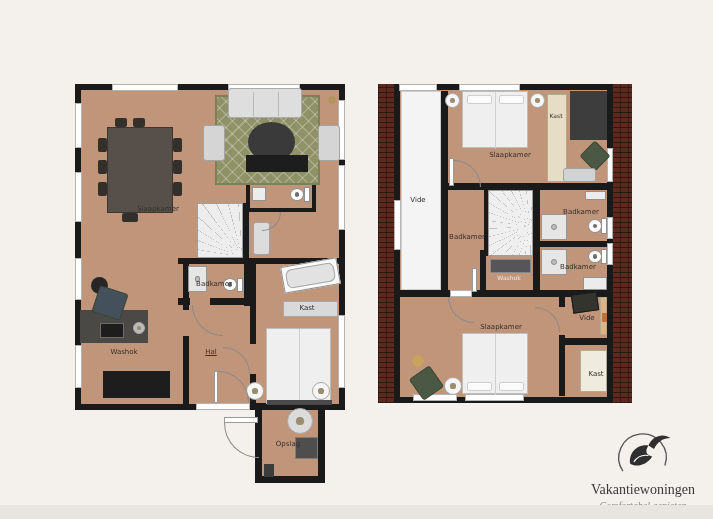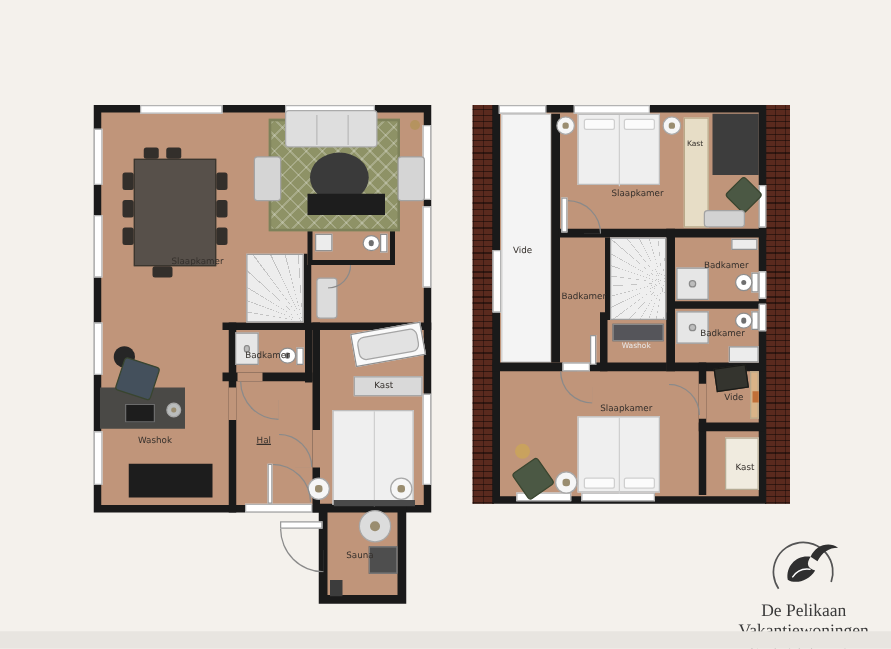--- a/index.html
+++ b/index.html
@@ -160,21 +160,21 @@
     <div class="arc tr" style="left:143px;top:287px;width:30px;height:30px;"></div>
     <div class="arc br" style="left:187px;top:128px;width:18px;height:18px;"></div>
     <div class="leaf" style="left:149px;top:333px;width:34px;height:6px;"></div>
     <div class="arc bl" style="left:149px;top:339px;width:34px;height:34px;"></div>
 
     <div class="lbl" style="left:83px;top:125px;">Slaapkamer</div>
     <div class="lbl" style="left:139px;top:200px;">Badkamer</div>
     <div class="lbl" style="left:232px;top:224px;">Kast</div>
     <div class="lbl" style="left:136px;top:268px;text-decoration:underline;">Hal</div>
     <div class="lbl" style="left:49px;top:268px;">Washok</div>
-    <div class="lbl" style="left:213px;top:360px;">Sauna</div>
+    <div class="lbl" style="left:213px;top:360px;">Opslag</div>
   </div>
 
   <div class="plan" style="left:378px;top:81px;width:255px;height:322px;">
     <div class="brick" style="left:0;top:3px;width:17px;height:319px;"></div>
     <div class="brick" style="left:234px;top:3px;width:20px;height:319px;"></div>
     <div class="shell" style="left:16px;top:3px;width:219px;height:319px;"></div>
     <div class="floor" style="left:22px;top:9px;width:207px;height:307px;"></div>
     <div class="vide" style="left:23px;top:10px;width:40px;height:199px;"></div>
 
     <div class="iw" style="left:63px;top:10px;width:7px;height:199px;"></div>
@@ -261,19 +261,18 @@
     <div class="lbl" style="left:218px;top:293px;">Kast</div>
   </div>
 
   <div class="logo">
     <svg width="100" height="64" viewBox="0 0 100 70" style="display:block;margin:0 auto;">
       <path d="M28 58 A26 26 0 1 1 74 52" fill="none" stroke="#555" stroke-width="1.5"></path>
       <path d="M36 50 C34 38 44 28 56 30 C52 36 53 40 60 42 C54 52 42 54 36 50 Z" fill="#2f2f2f"></path>
       <path d="M56 30 C60 20 72 16 80 22 C72 22 66 26 62 34 Z" fill="#2f2f2f"></path>
       <path d="M40 48 C44 42 50 40 56 41" stroke="#ffffff" stroke-width="1.2" fill="none"></path>
     </svg>
-    <div class="l1">De Pelikaan</div>
     <div class="l2">Vakantiewoningen</div>
     <div class="tag">Comfortabel genieten</div>
   </div>
 
   <div class="footband"></div>
 </div>
 
 </body></html>

